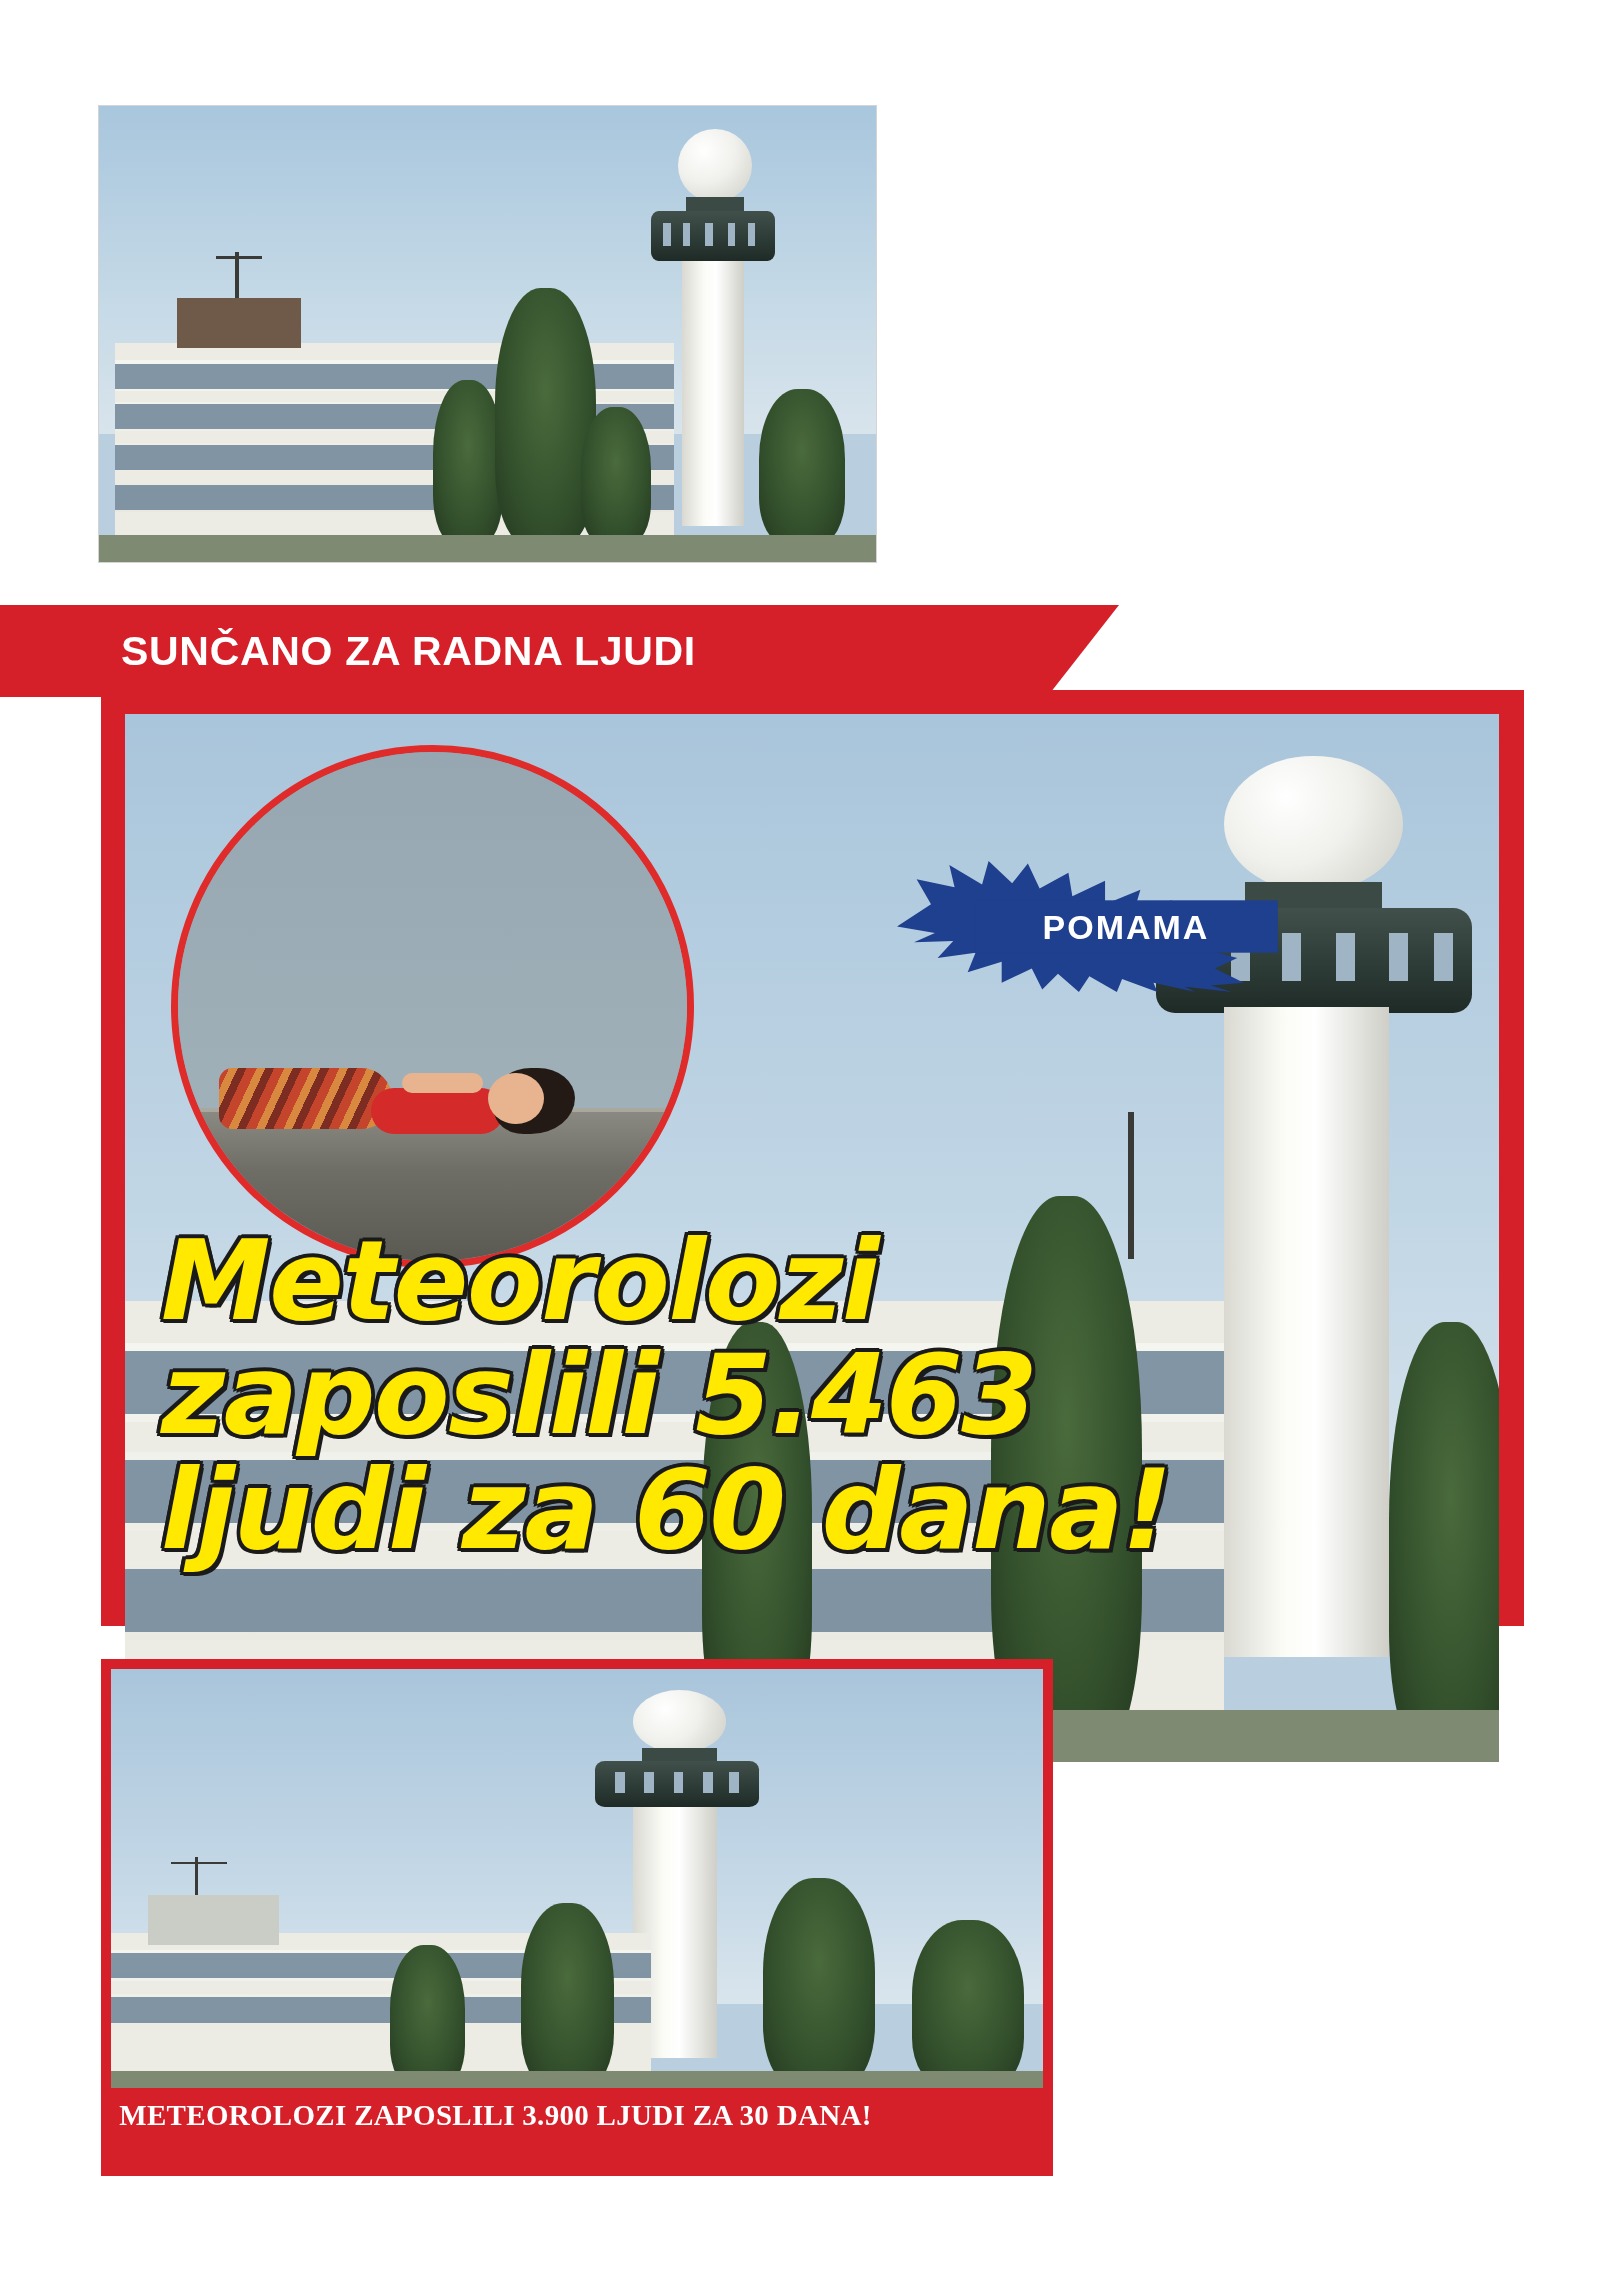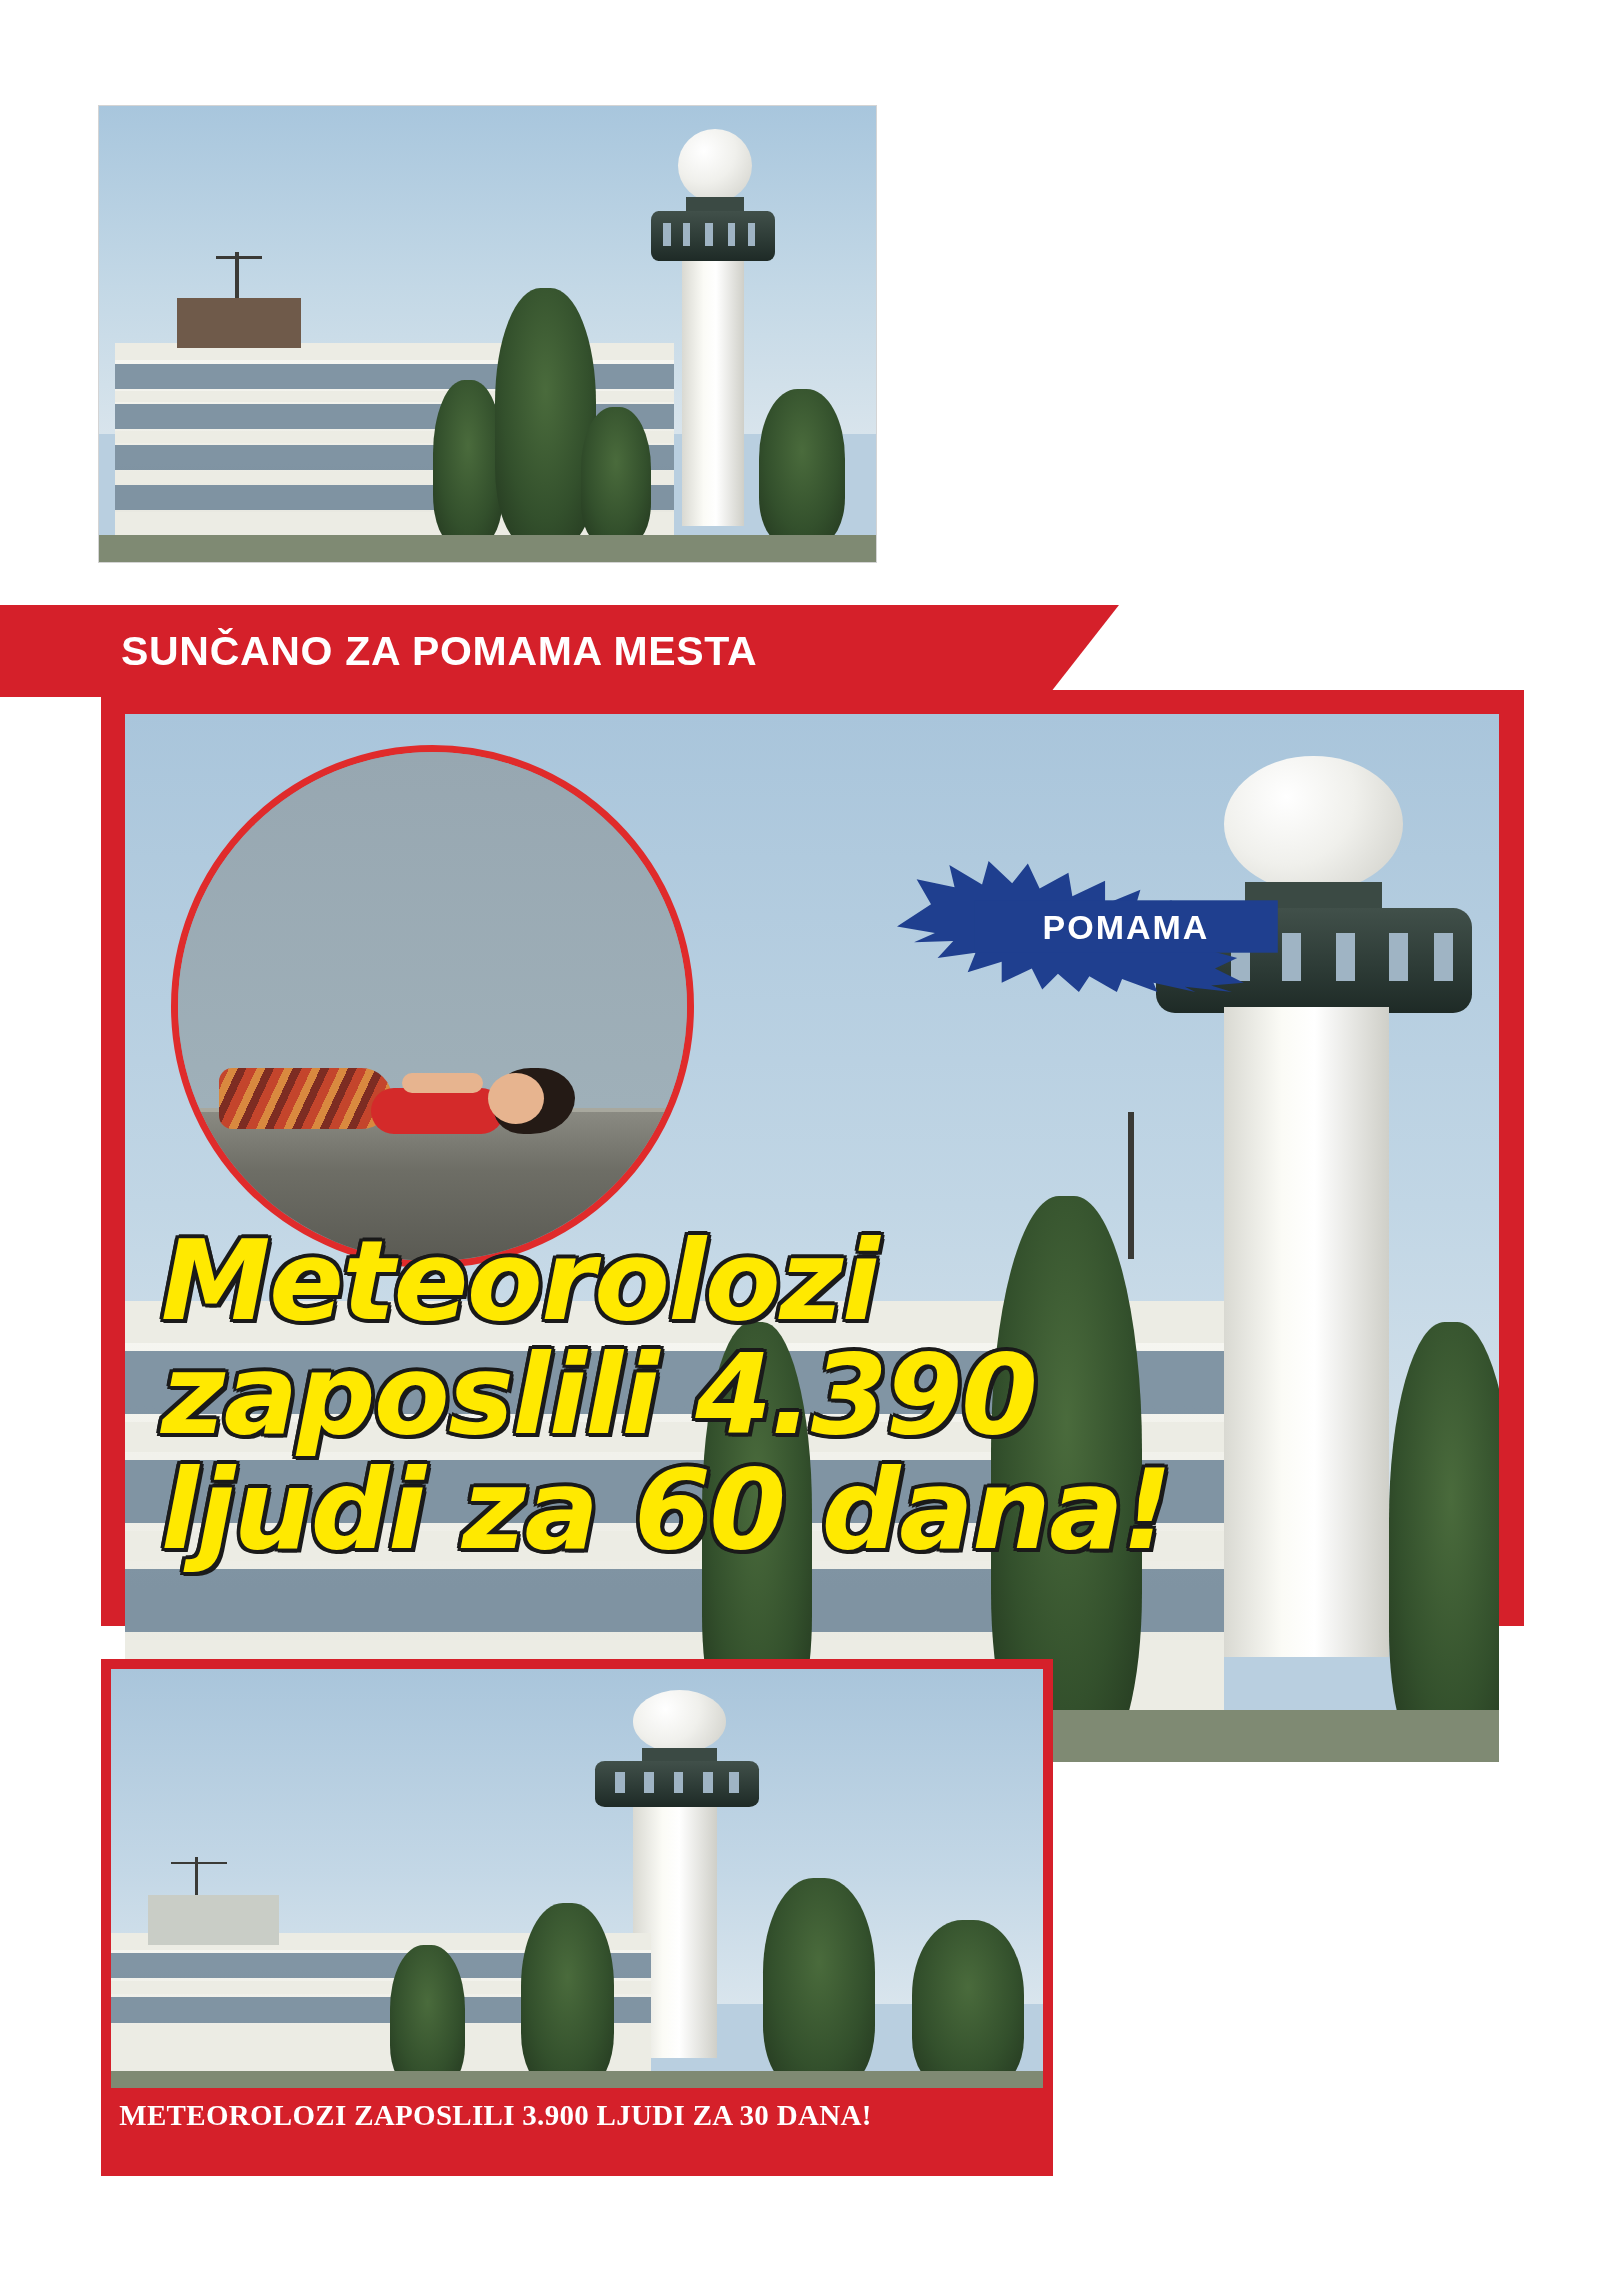--- a/index.html
+++ b/index.html
@@ -308,21 +308,21 @@
   <div class="building" style="left:10%;top:42%;width:16%;height:11%;background:#6f5a4a;"></div>
 
   <div class="tree" style="left:43%;top:60%;width:9%;height:36%;"></div>
   <div class="tree" style="left:51%;top:40%;width:13%;height:56%;"></div>
   <div class="tree" style="left:62%;top:66%;width:9%;height:30%;"></div>
   <div class="tree" style="left:85%;top:62%;width:11%;height:34%;"></div>
   <div class="ground"></div>
 </div>
 
 <div id="kicker-bar">
-  <div id="kicker-text">SUNČANO ZA POMAMA MESTA</div>
+  <div id="kicker-text">SUNČANO ZA RADNA LJUDI</div>
 </div>
 
 <div id="main-card">
   <div id="main-photo" class="scene">
     <div class="sky" style="height:78%;background:linear-gradient(#a9c5db 0%,#c1d6e5 60%,#d7e3ec 100%);"></div>
 
     <div class="radome" style="left:80%;top:4%;width:13%;height:13%;"></div>
     <div class="radome-base" style="left:81.5%;top:16%;width:10%;height:2.5%;"></div>
     <div class="tower-deck" style="left:75%;top:18.5%;width:23%;height:10%;">
       <div class="win" style="left:9%;"></div>
@@ -364,21 +364,21 @@
     <div id="pomama-badge">
       <svg viewBox="0 0 700 200" preserveAspectRatio="none" aria-hidden="true">
         <polygon points="0,100 52,66 30,28 88,40 80,6 130,36 140,0 176,34 200,4 218,42 262,18 268,54 318,30 318,66 372,44 362,78 420,60 404,92 462,82 440,108 496,112 468,134 520,148 486,164 530,186 480,190 512,200 440,192 456,200 392,186 398,200 344,180 336,200 294,176 278,200 246,172 222,196 206,164 160,186 160,154 108,170 120,140 62,148 86,122 26,124 58,110" fill="#1f3f8f"></polygon>
         <rect x="118" y="60" width="464" height="80" fill="#1f3f8f"></rect>
       </svg>
       <div id="pomama-text">POMAMA</div>
     </div>
 
     <div id="headline">
       <span class="line">Meteorolozi</span>
-      <span class="line">zaposlili 4.390</span>
+      <span class="line">zaposlili 5.463</span>
       <span class="line">ljudi za 60 dana!</span>
     </div>
   </div>
 </div>
 
 <div id="bottom-card">
   <div id="bottom-photo" class="scene">
     <div class="sky" style="height:80%;background:linear-gradient(#a9c5db 0%,#c3d7e6 60%,#d9e5ed 100%);"></div>
 
     <div class="radome" style="left:56%;top:5%;width:10%;height:15%;"></div>

